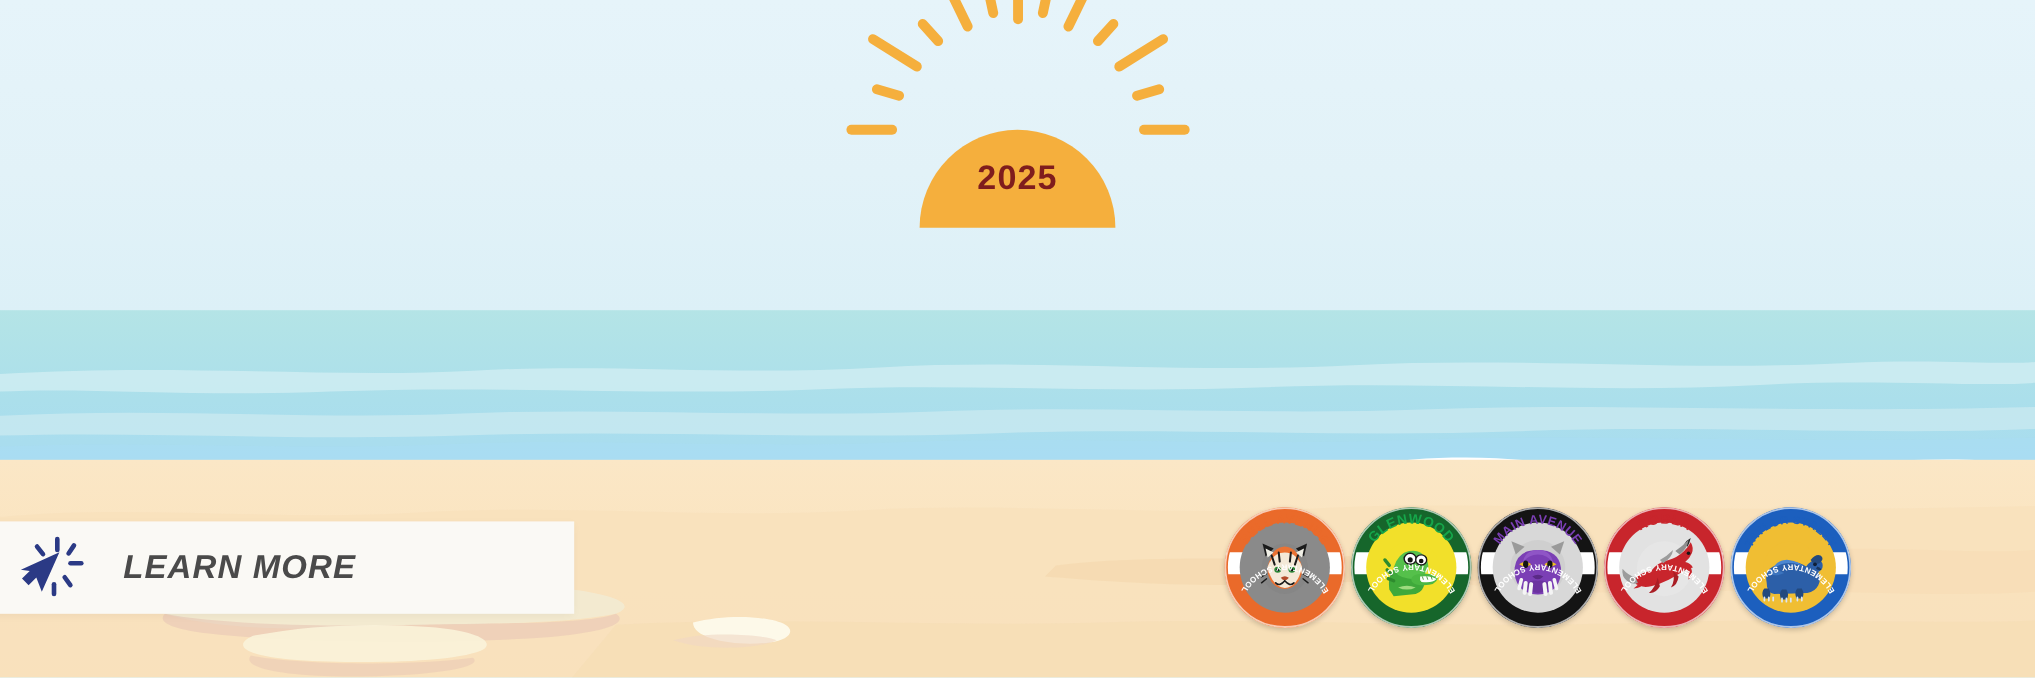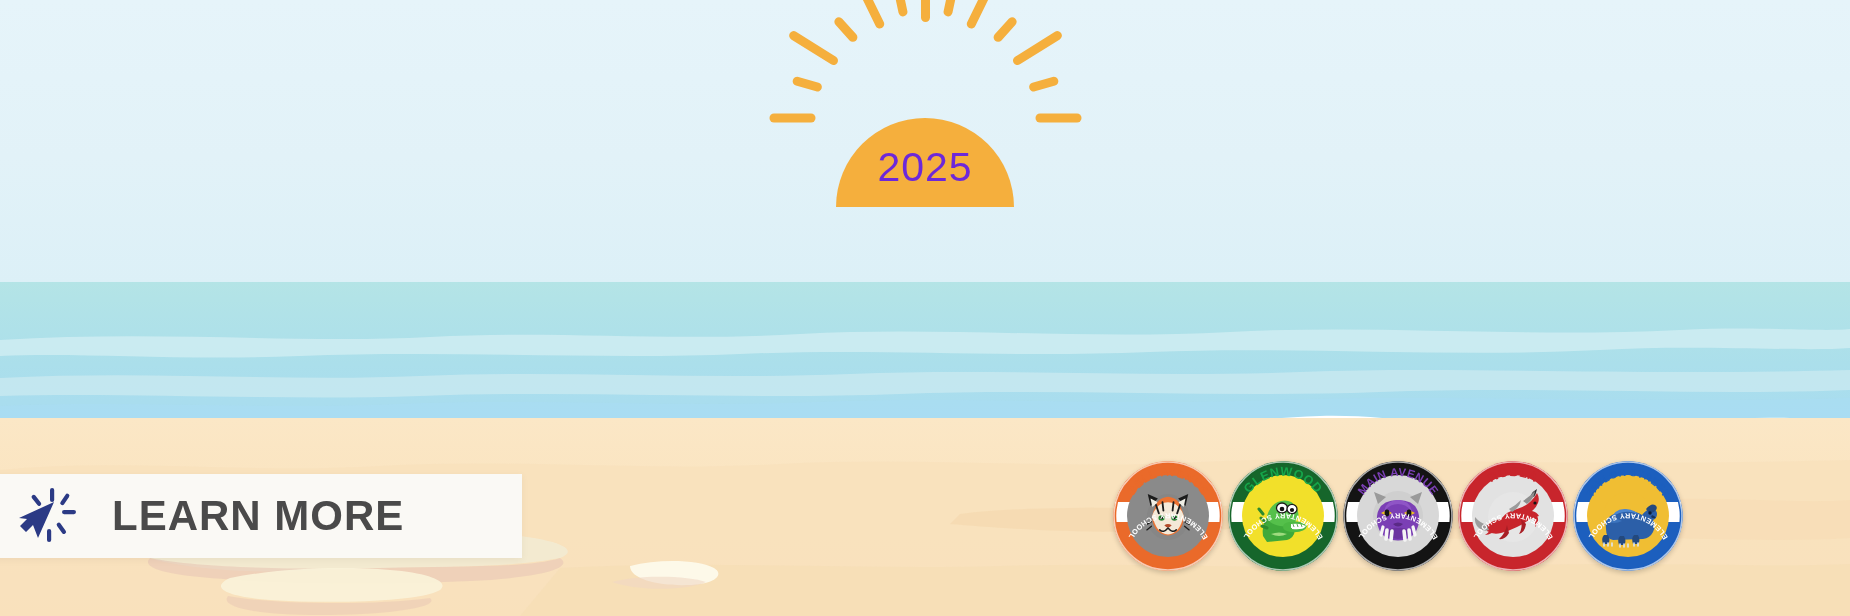--- a/index.html
+++ b/index.html
@@ -21,40 +21,40 @@
   
   .sand { top:418px; height:198px;
           background:linear-gradient(180deg,#FBE7C6 0%,#FAE4C0 40%,#F9E1BB 100%); }
 
   
   .sun-group { position:absolute; left:640px; top:16px; width:570px; height:192px; }
   .sun-disc  { position:absolute; left:50%; top:102px; transform:translateX(-50%);
                width:178px; height:89px; background:#F5AF3D;
                border-radius:89px 89px 0 0; }
   .sun-year  { position:absolute; left:50%; top:128px; transform:translateX(-50%);
-               color:#6d28d9; font-size:41px; font-weight:400; letter-spacing:1px;
+               color:#7f1d1d; font-size:31px; font-weight:700; letter-spacing:1px;
                white-space:nowrap; }
   .ray { position:absolute; left:50%; bottom:0; transform-origin:50% 100%;
          background:#F5AF3D; border-radius:6px; width:9px; }
 
   
   .title-wrap { position:absolute; left:0; top:176px; width:1850px; text-align:center; }
   .title  { color:#31408B; font-size:80px; font-weight:700; letter-spacing:-1px;
             line-height:84px; font-family:"Liberation Sans", sans-serif;
             transform:scaleX(1.02); }
   .subtitle { color:#E8483A; font-size:62px; font-weight:700; font-style:italic;
               line-height:78px; letter-spacing:0px; }
 
   
   .learn-more { position:absolute; left:-14px; top:474px; width:536px; height:84px;
                 background:#FAF9F5; display:flex; align-items:center;
                 box-shadow:0 2px 8px rgba(0,0,0,.05); }
   .cursor-icon { margin-left:30px; width:62px; height:60px; flex:0 0 auto; }
-  .learn-label { margin-left:34px; color:#4A4A4A; font-size:42px; font-weight:700;
-                 letter-spacing:1px; }
+  .learn-label { margin-left:34px; color:#4A4A4A; font-size:30px; font-weight:700;
+                 font-style:italic; letter-spacing:1px; }
 
   
   .logos { position:absolute; left:1113px; top:461px; display:flex; gap:5px; }
   .logo { position:relative; width:110px; height:110px; border-radius:50%;
           overflow:hidden; flex:0 0 auto;
           box-shadow:0 2px 5px rgba(0,0,0,.18); }
   .logo svg { display:block; }
 </style>
 </head>
 <body>

